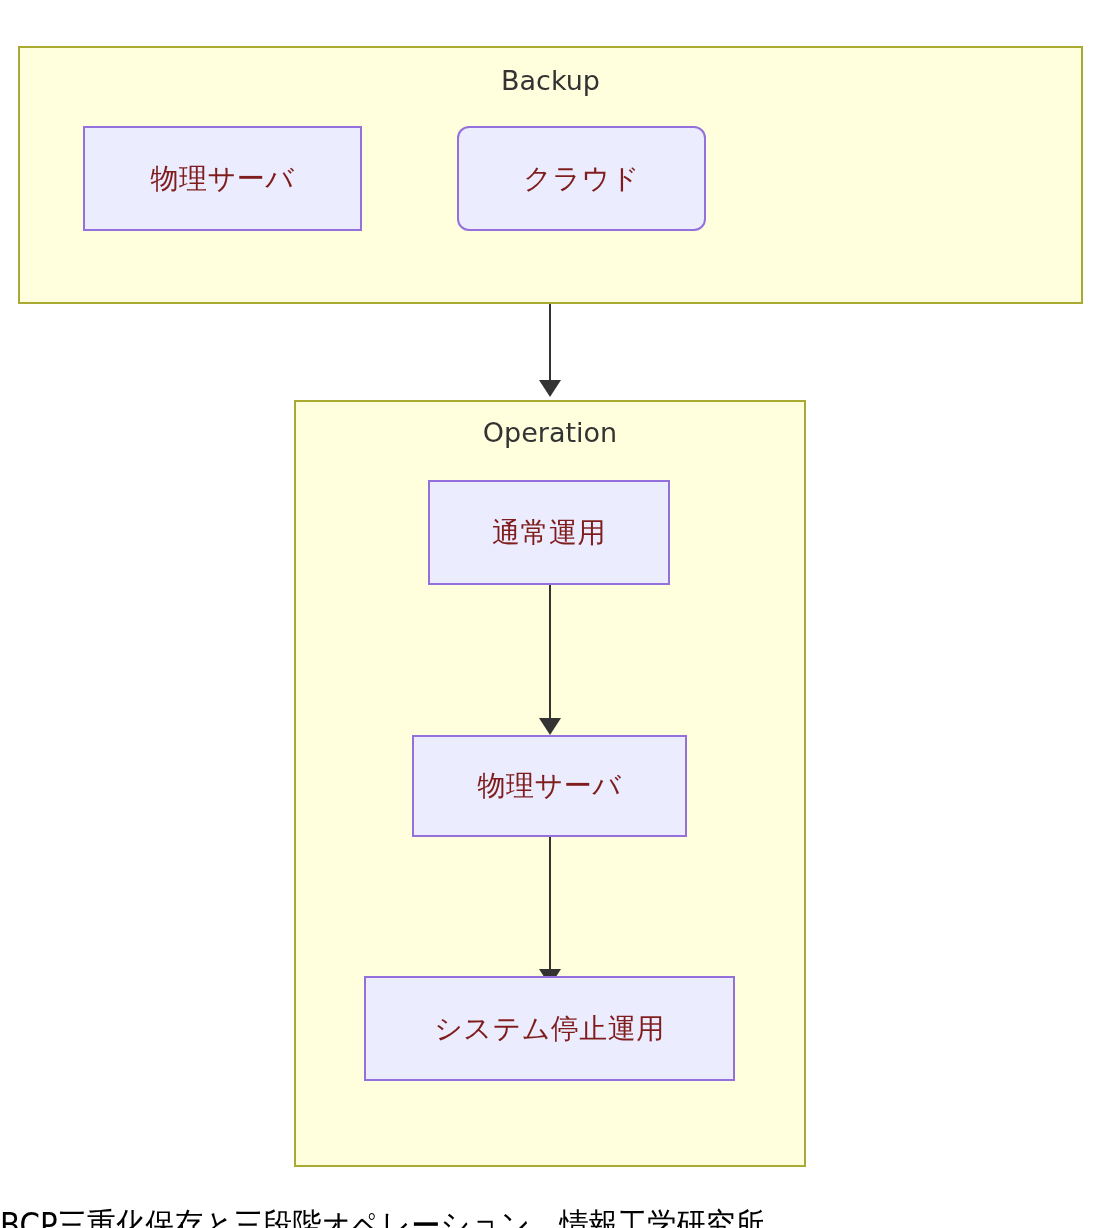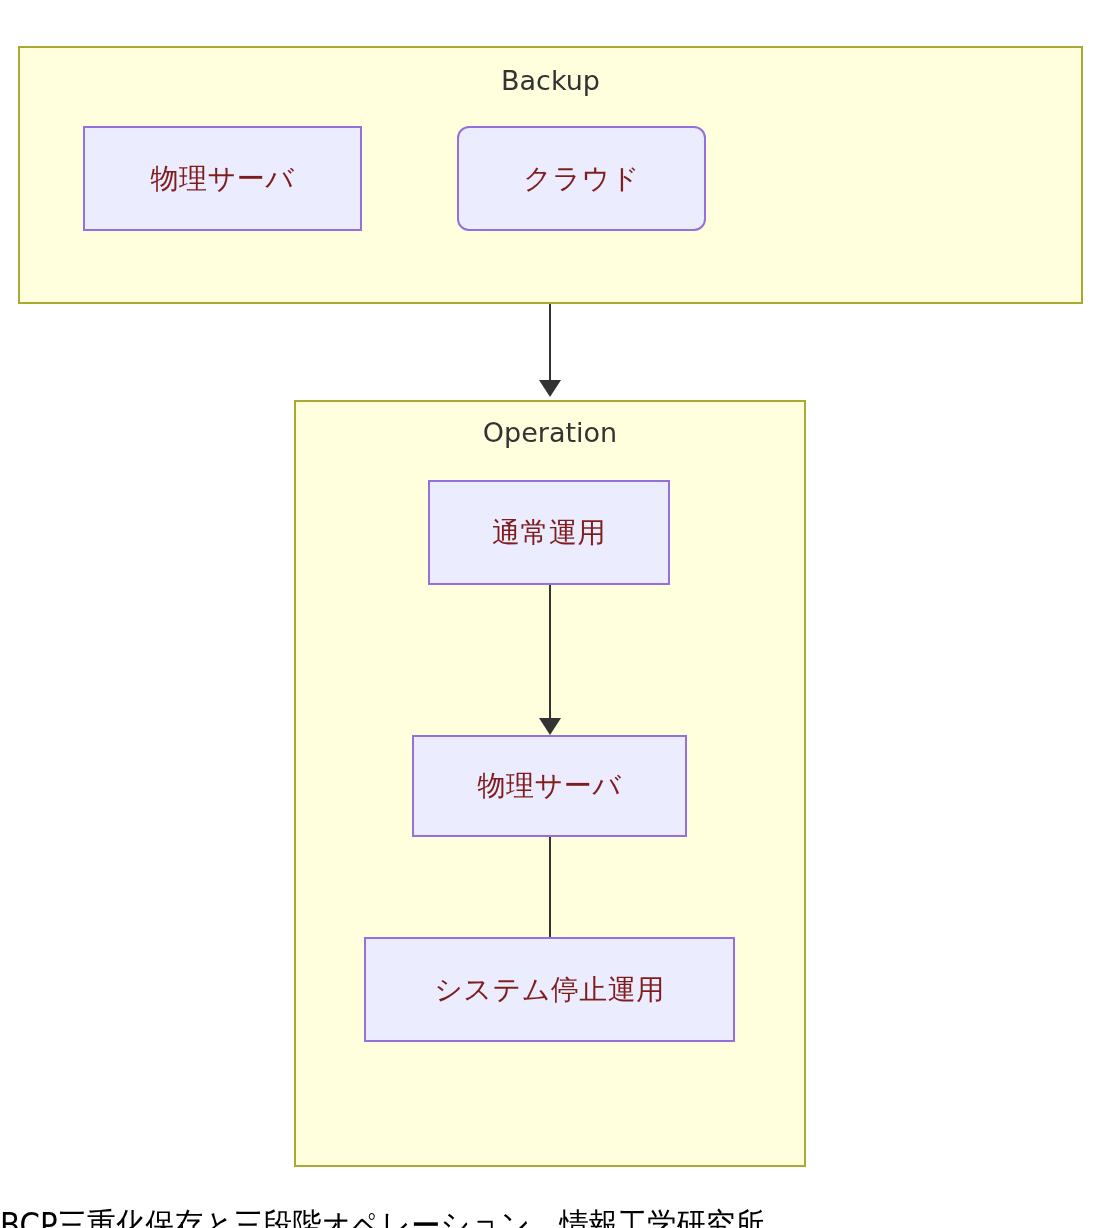--- a/index.html
+++ b/index.html
@@ -78,21 +78,21 @@
     white-space: nowrap;
     letter-spacing: 0.5px;
   }
 
   #node-physical-server { left: 83px;  top: 90px;  width: 279px; height: 105px; }
   #node-cloud          { left: 457px; top: 90px;  width: 249px; height: 105px; border-radius: 12px; }
   #node-tape           { left: 801px; top: 90px;  width: 215px; height: 105px; }
 
   #node-normal-operation   { left: 428px; top: 444px; width: 242px; height: 105px; }
   #node-powerless-operation{ left: 412px; top: 699px; width: 275px; height: 102px; }
-  #node-system-halt-operation { left: 364px; top: 901px; width: 371px; height: 105px; }
+  #node-system-halt-operation { left: 364px; top: 940px; width: 371px; height: 105px; }
 
   
   .edge-line {
     position: absolute;
     width: 2px;
     background: #333333;
   }
   .edge-arrowhead {
     position: absolute;
     width: 0;

